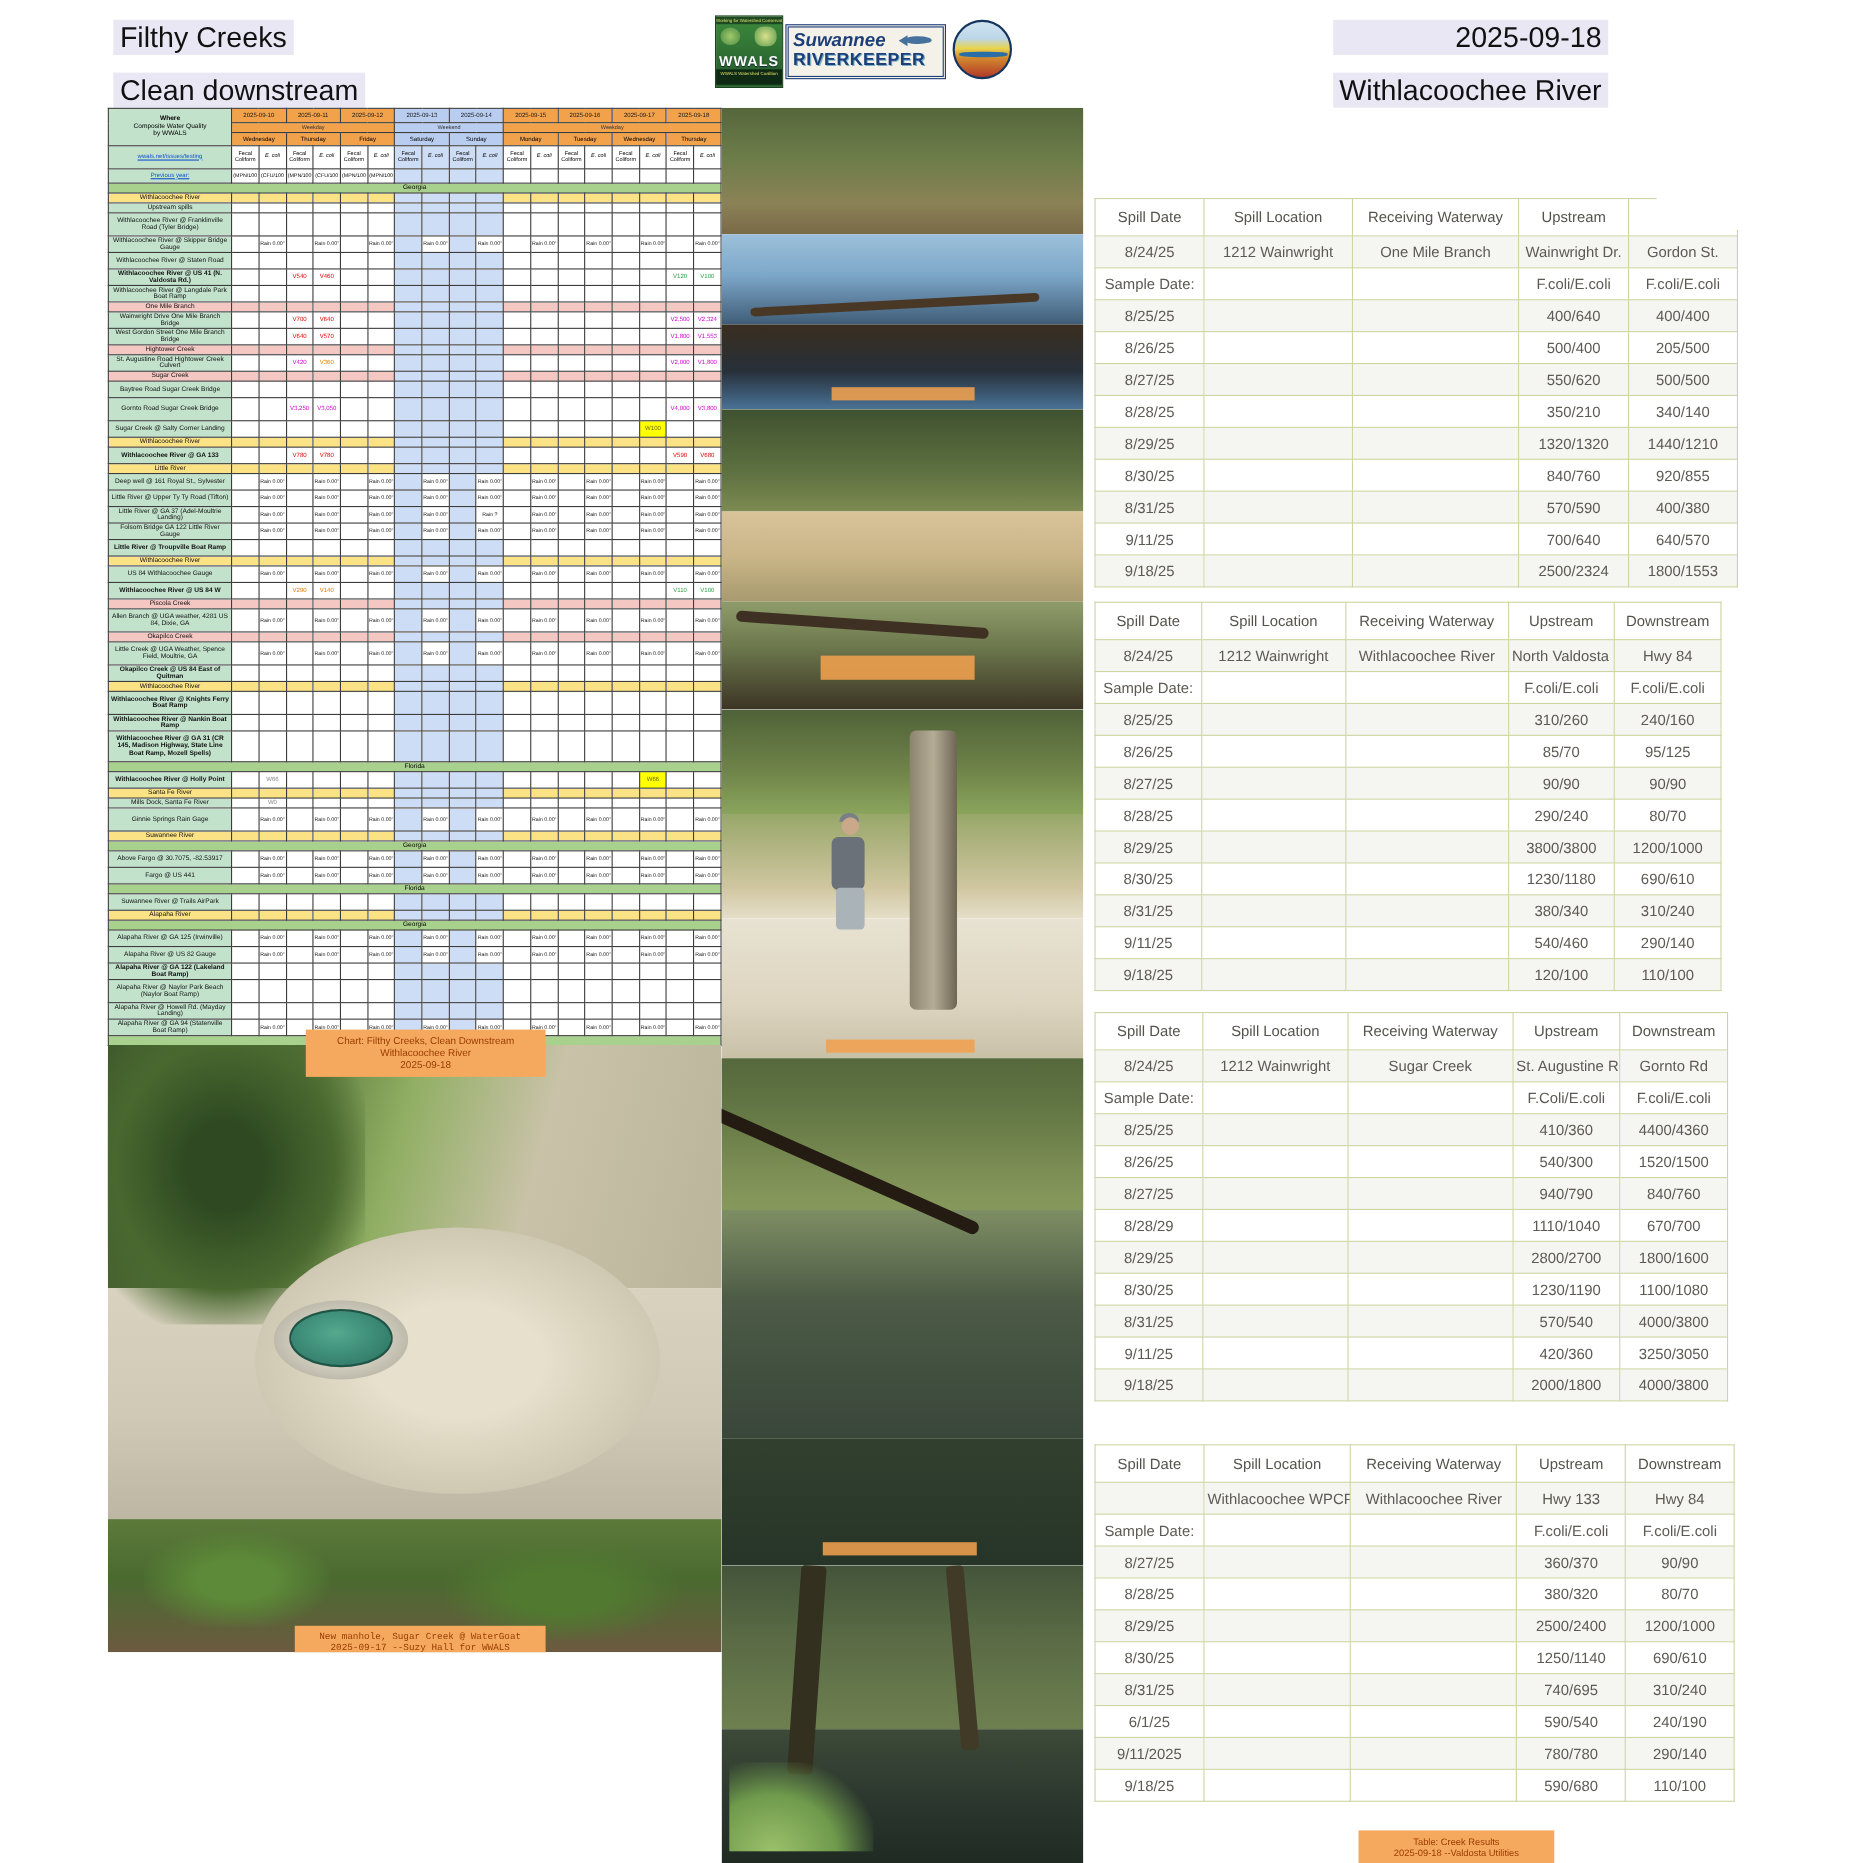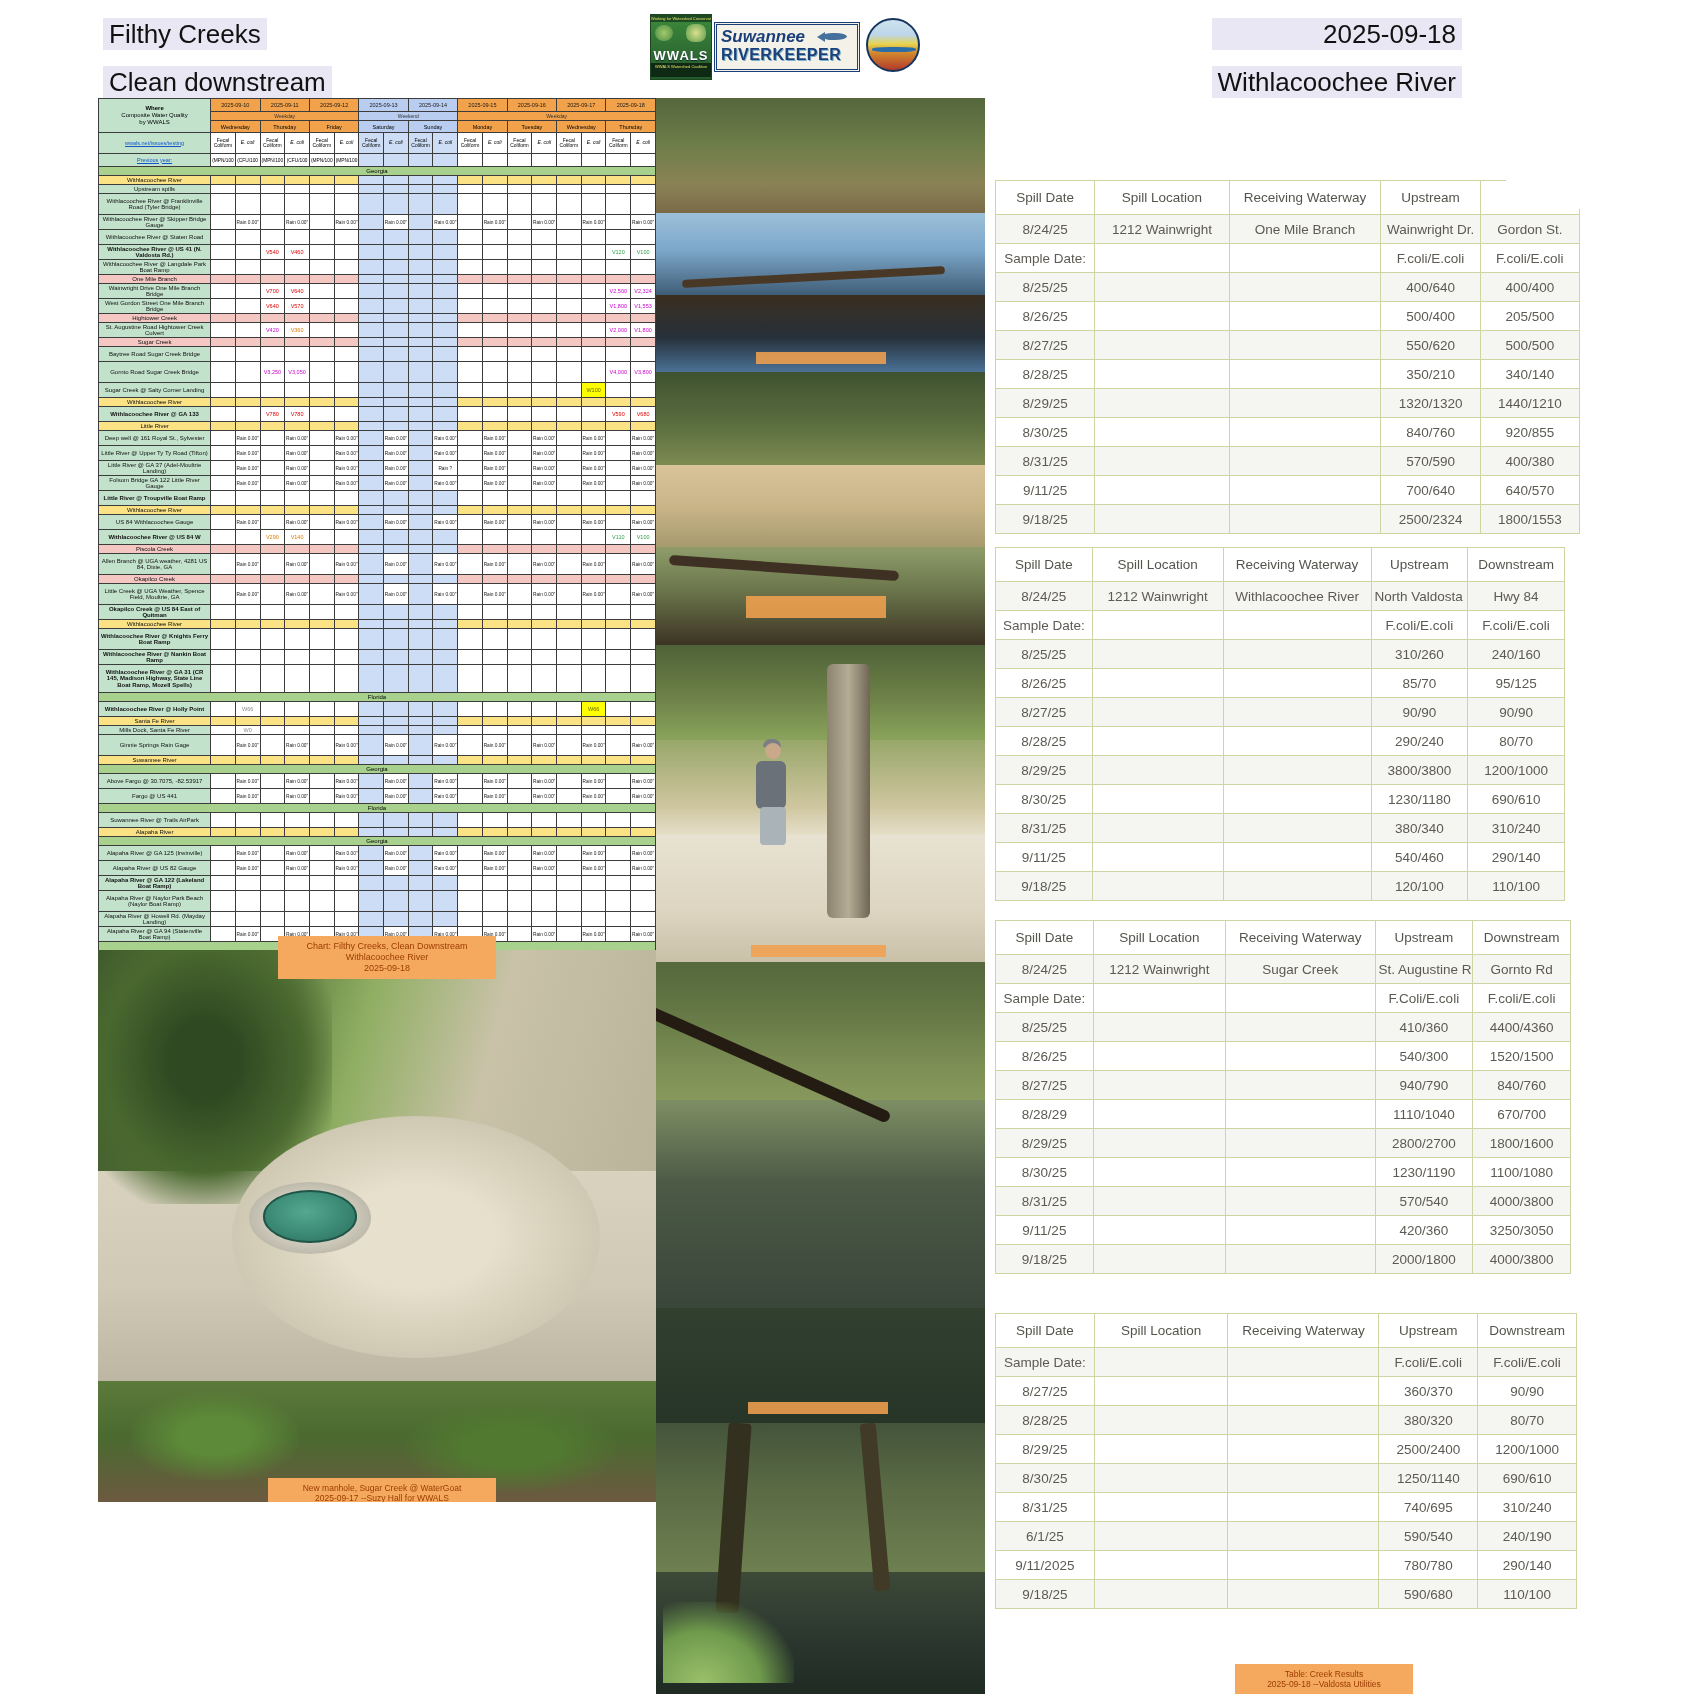--- a/index.html
+++ b/index.html
@@ -1338,21 +1338,21 @@
             <td class="c-sec" colspan="19">Florida</td>
           </tr>
         </tbody>
       </table>
     <div class="orange-cap" style="left:180px;top:838px;width:210px;">
       <div>Chart: Filthy Creeks, Clean Downstream Withlacoochee River</div>
       <div>2025-09-18</div>
     </div>
   </div>
 
-  <div id="manhole" class="photo" style="left:98px;top:950px;width:558px;height:552px;">
+  <div id="manhole" class="photo" style="left:98px;top:950px;width:558px;height:552px;font-family:Liberation Mono, monospace;">
     <div class="band b1"></div>
       <div class="band b2"></div>
       <div class="band b3"></div>
     <div class="bush"></div>
       <div class="mound"></div>
     <div class="ring"></div>
     <div class="cover"></div>
     <div class="grass1"></div>
       <div class="grass2"></div>
     <div class="orange-cap" style="left:170px;top:528px;width:220px;font-size:8.5px;line-height:10px;">
@@ -1707,20 +1707,27 @@
           </colgroup>
           <tbody>
             <tr>
               <th>Spill Date</th>
               <th>Spill Location</th>
               <th>Receiving Waterway</th>
               <th>Upstream</th>
               <th>Downstream</th>
             </tr>
             <tr>
+              <td></td>
+              <td>Withlacoochee WPCP</td>
+              <td>Withlacoochee River</td>
+              <td>Hwy 133</td>
+              <td>Hwy 84</td>
+            </tr>
+            <tr>
               <td>Sample Date:</td>
               <td></td>
               <td></td>
               <td>F.coli/E.coli</td>
               <td>F.coli/E.coli</td>
             </tr>
             <tr>
               <td>8/27/25</td>
               <td></td>
               <td></td>

